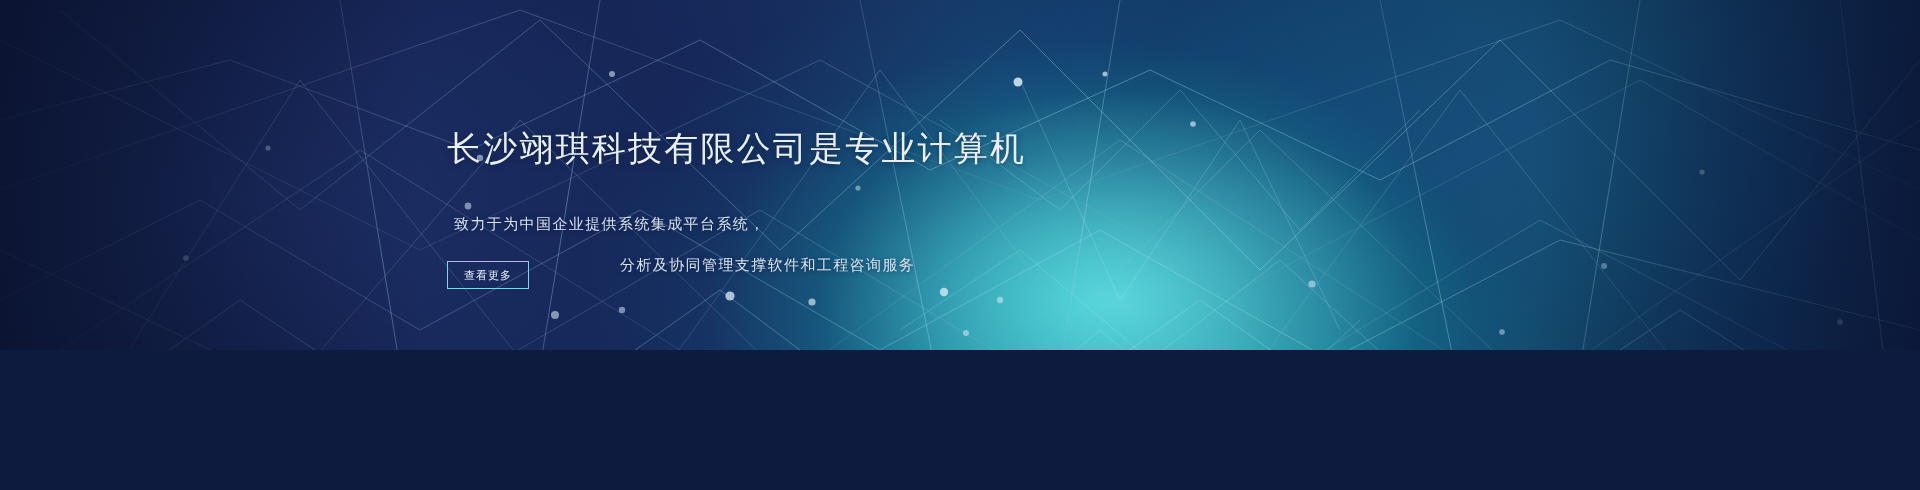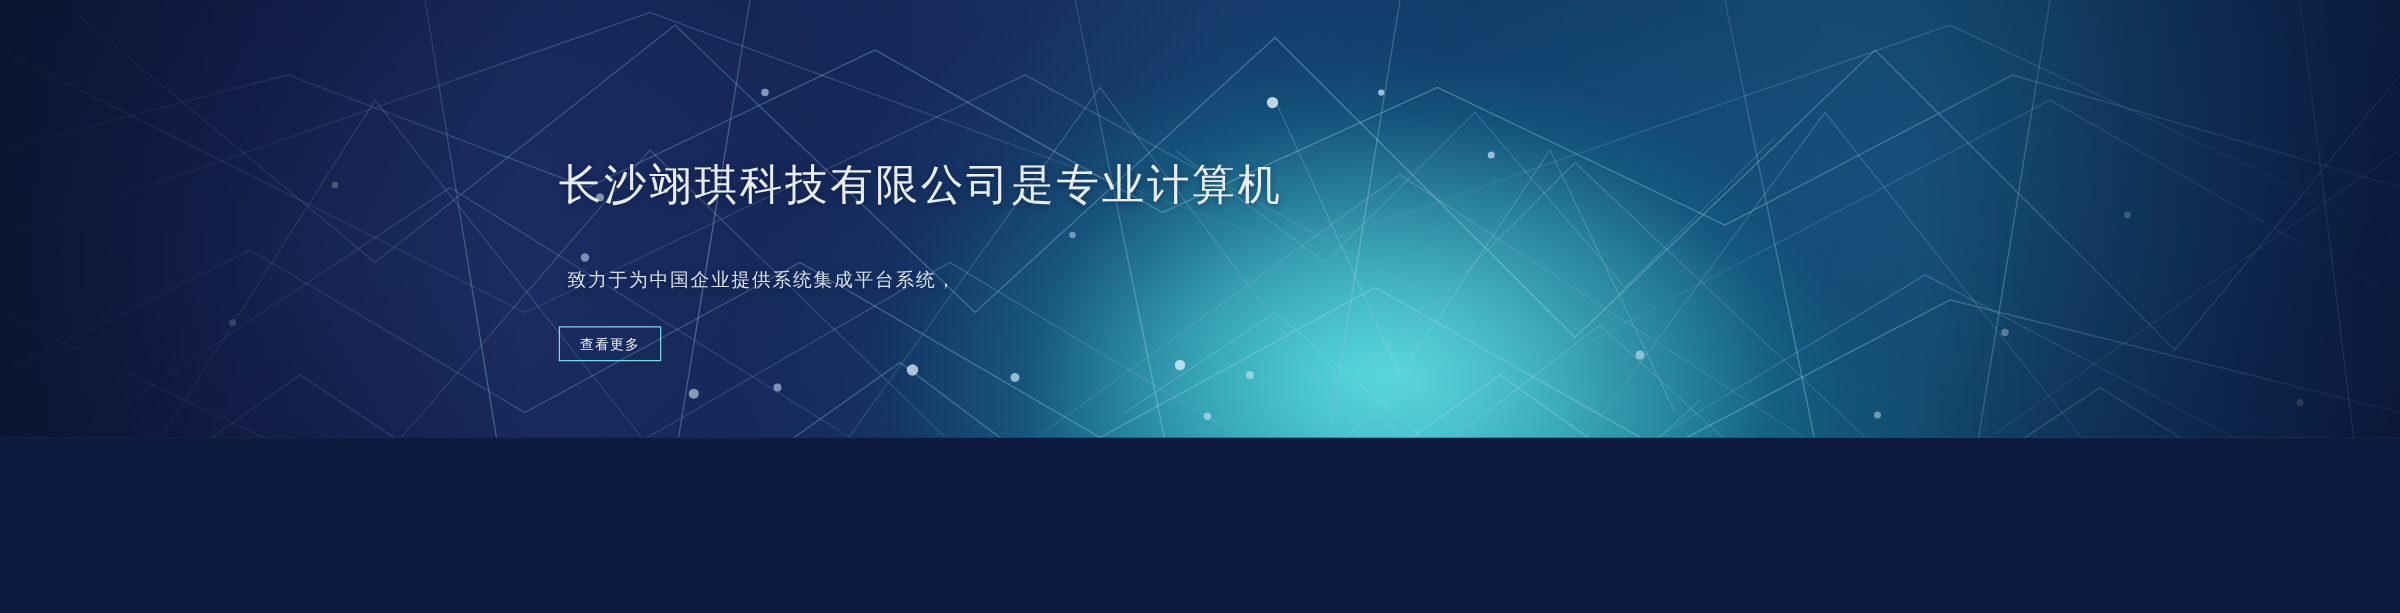--- a/index.html
+++ b/index.html
@@ -156,17 +156,18 @@
 
   <div class="vignette"></div>
 
   <div class="content">
 
     <div class="headline">
       <span>长沙翊琪科技有限公司是专业计算机</span>
     </div>
 
     <div class="subline sub1">致力于为中国企业提供系统集成平台系统，</div>
+    <div class="subline sub2">分析及协同管理支撑软件和工程咨询服务</div>
 
     <div class="more-btn">查看更多</div>
 
   </div>
 </div>
 
 </body></html>

